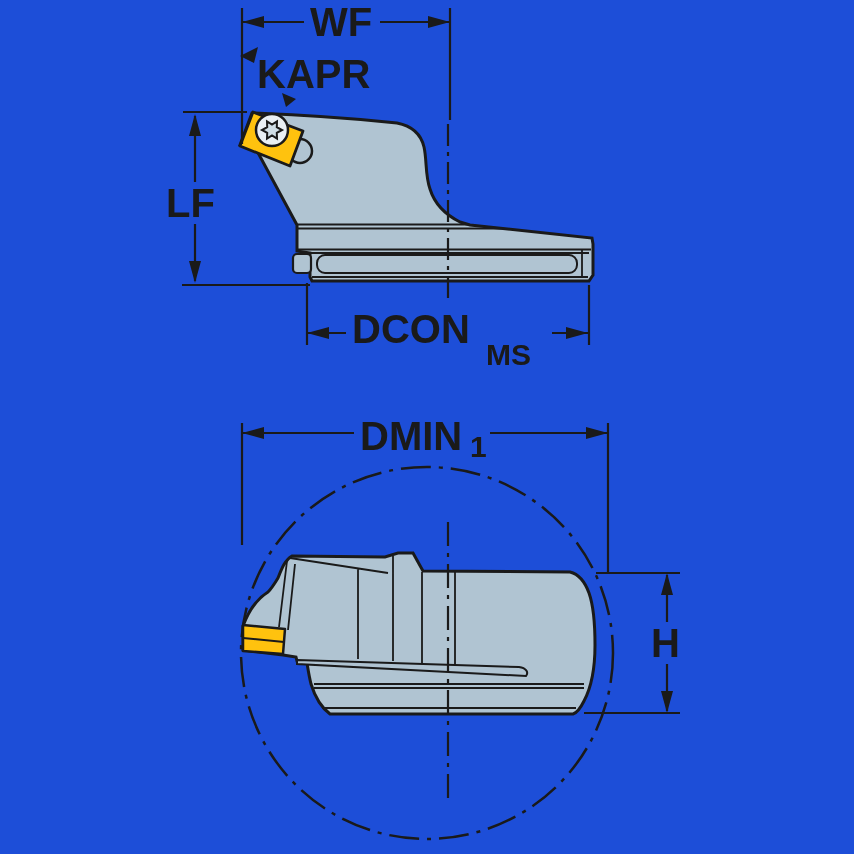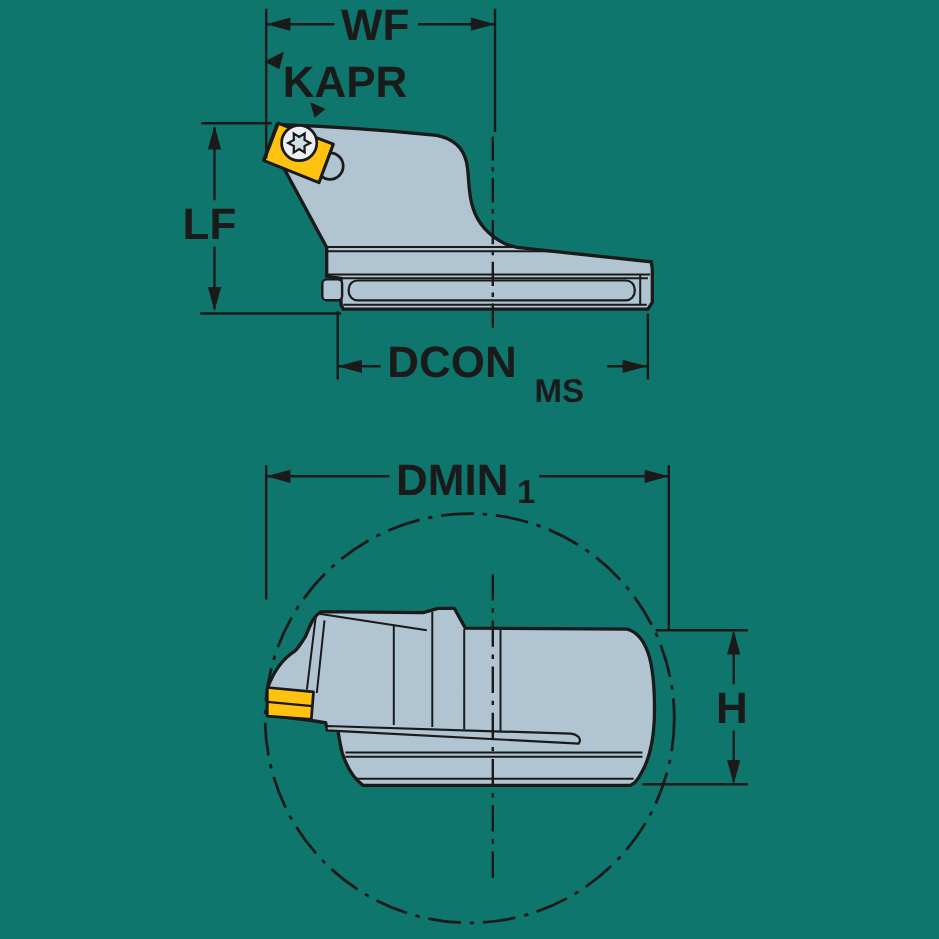--- a/index.html
+++ b/index.html
@@ -1,16 +1,16 @@
 <!DOCTYPE html>
 <html><head>
 <meta charset="utf-8">
 <style>
   html,body{margin:0;padding:0;background:#ffffff;}
-  .canvas{position:relative;width:854px;height:854px;background:#0f766e;overflow:hidden;}
+  .canvas{position:relative;width:854px;height:854px;background:#1d4ed8;overflow:hidden;}
   svg{display:block;}
   .ol{stroke:#1a1a1a;fill:none;}
   .dim-label{font-family:"Liberation Sans","DejaVu Sans",sans-serif;font-weight:700;font-size:40px;fill:#1a1a1a;}
   .dim-sub{font-family:"Liberation Sans","DejaVu Sans",sans-serif;font-weight:700;font-size:30px;fill:#1a1a1a;}
   .arrow{fill:#1a1a1a;stroke:none;}
 </style>
 </head>
 <body>
 
 <div class="canvas">

